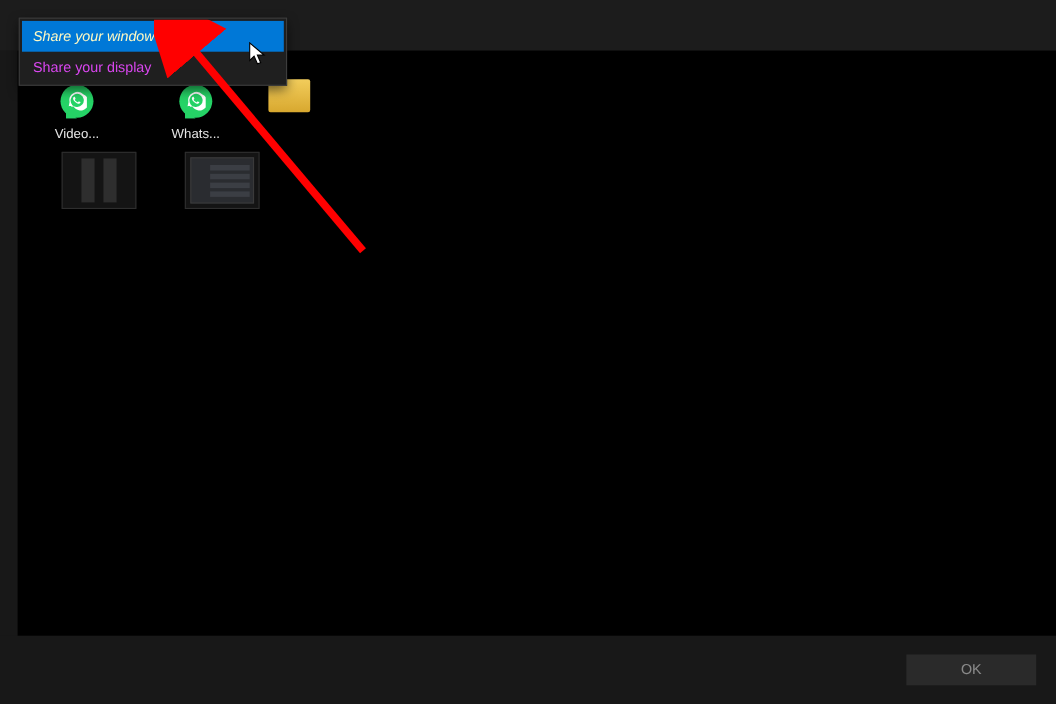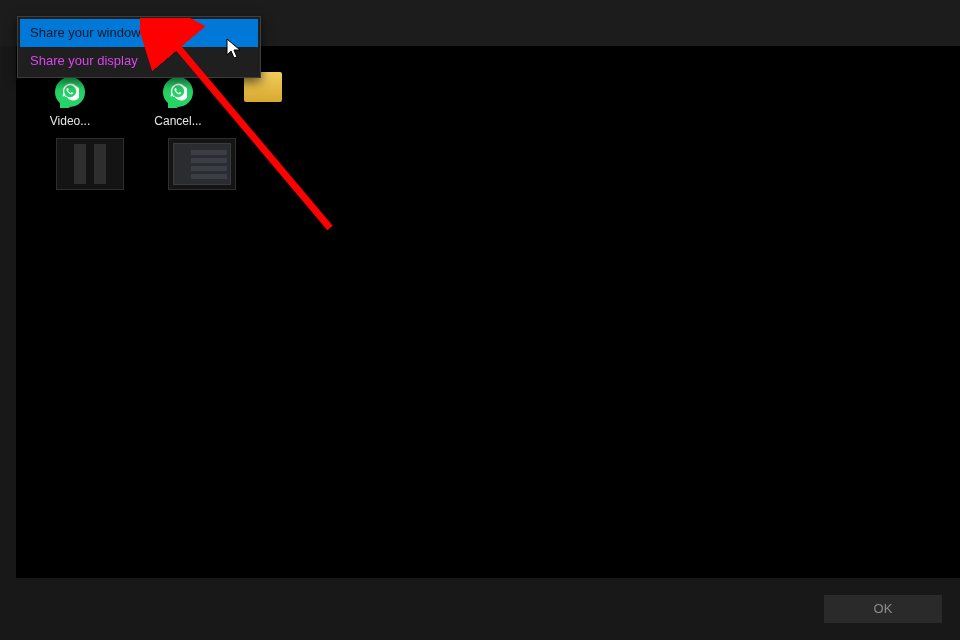--- a/index.html
+++ b/index.html
@@ -52,21 +52,21 @@
   
   .ctx{
     position:absolute;left:17px;top:16px;width:238px;
     background:#1f1f1f;border:1px solid #3d3d3d;padding:2px 2px;
     box-shadow:0 4px 10px rgba(0,0,0,.6);
   }
   .ctx-item{
     height:28px;line-height:28px;padding:0 10px;color:#d946ef;
     font-size:13px;
   }
-  .ctx-item.sel{background:#0078d7;color:#0f172a;}
+  .ctx-item.sel{background:#0078d7;color:#fef9c3;font-style:italic;}
   
   .cursor{position:absolute;left:226px;top:38px;pointer-events:none;}
   
   .bottombar{
     position:absolute;left:0;right:0;bottom:0;height:62px;
     background:#181818;display:flex;justify-content:flex-end;
     align-items:center;gap:12px;padding-right:18px;padding-left:36px;
   }
   .btn{
     width:118px;height:28px;line-height:28px;text-align:center;
@@ -109,21 +109,21 @@
         <div class="item-label">Video...</div>
       </div>
       <div class="item">
         <div class="icon-box">
           <div class="wa">
               <svg width="18" height="18" viewBox="0 0 24 24">
                 <path fill="#fff" d="M20 4a10 10 0 0 0-17 9l-1 5 5-1A10 10 0 1 0 20 4zm-8 15a8 8 0 0 1-4-1l-3 1 1-3a8 8 0 1 1 6 3zm4-6c-.2-.1-1.3-.6-1.5-.7s-.3-.1-.5.1-.6.7-.7.9-.3.2-.5.1a6 6 0 0 1-2-1.3 7 7 0 0 1-1.3-1.7c-.1-.2 0-.4.1-.5l.4-.5c.1-.1.1-.2.2-.4s0-.3 0-.4l-.7-1.6c-.2-.4-.4-.4-.5-.4h-.4a.9.9 0 0 0-.6.3 2.5 2.5 0 0 0-.8 1.9 4.4 4.4 0 0 0 .9 2.3 10 10 0 0 0 3.8 3.4c.5.2 1 .4 1.3.5a3 3 0 0 0 1.4.1 2.3 2.3 0 0 0 1.5-1.1 1.9 1.9 0 0 0 .1-1.1c0-.1-.1-.1-.3-.2z"></path>
               </svg>
             </div>
         </div>
-        <div class="item-label">Cancel...</div>
+        <div class="item-label">Whats...</div>
       </div>
     </div>
 
     <div class="folder-thumb"></div>
 
     <div class="thumb-row">
       <div class="thumb a">
         <div class="bars">
             <div class="bar"></div>
             <div class="bar"></div>

